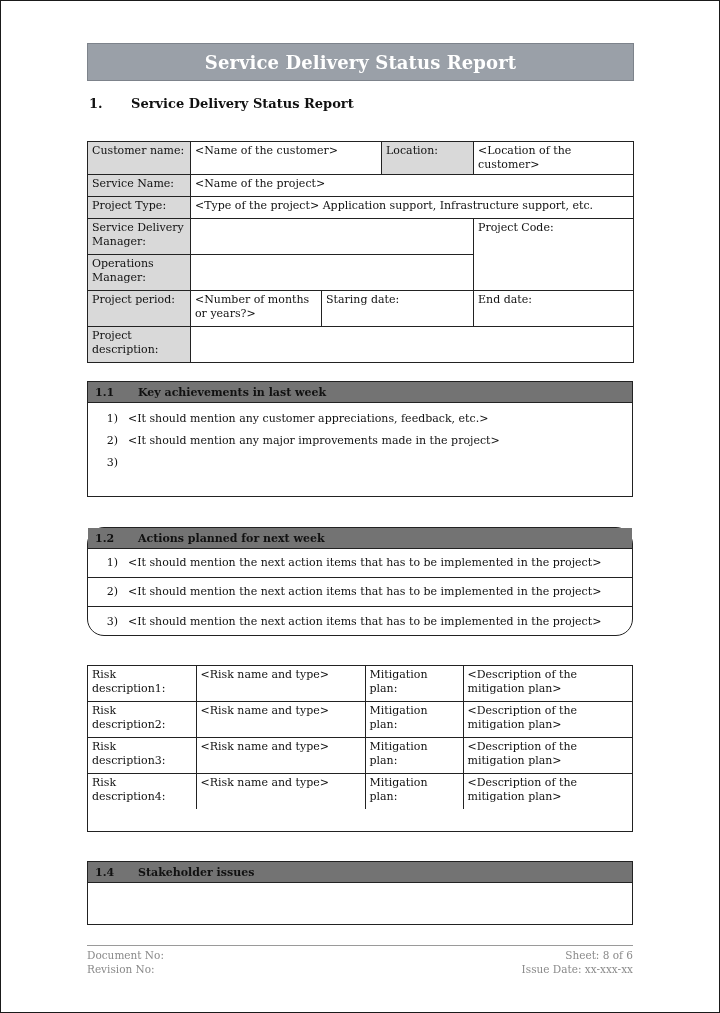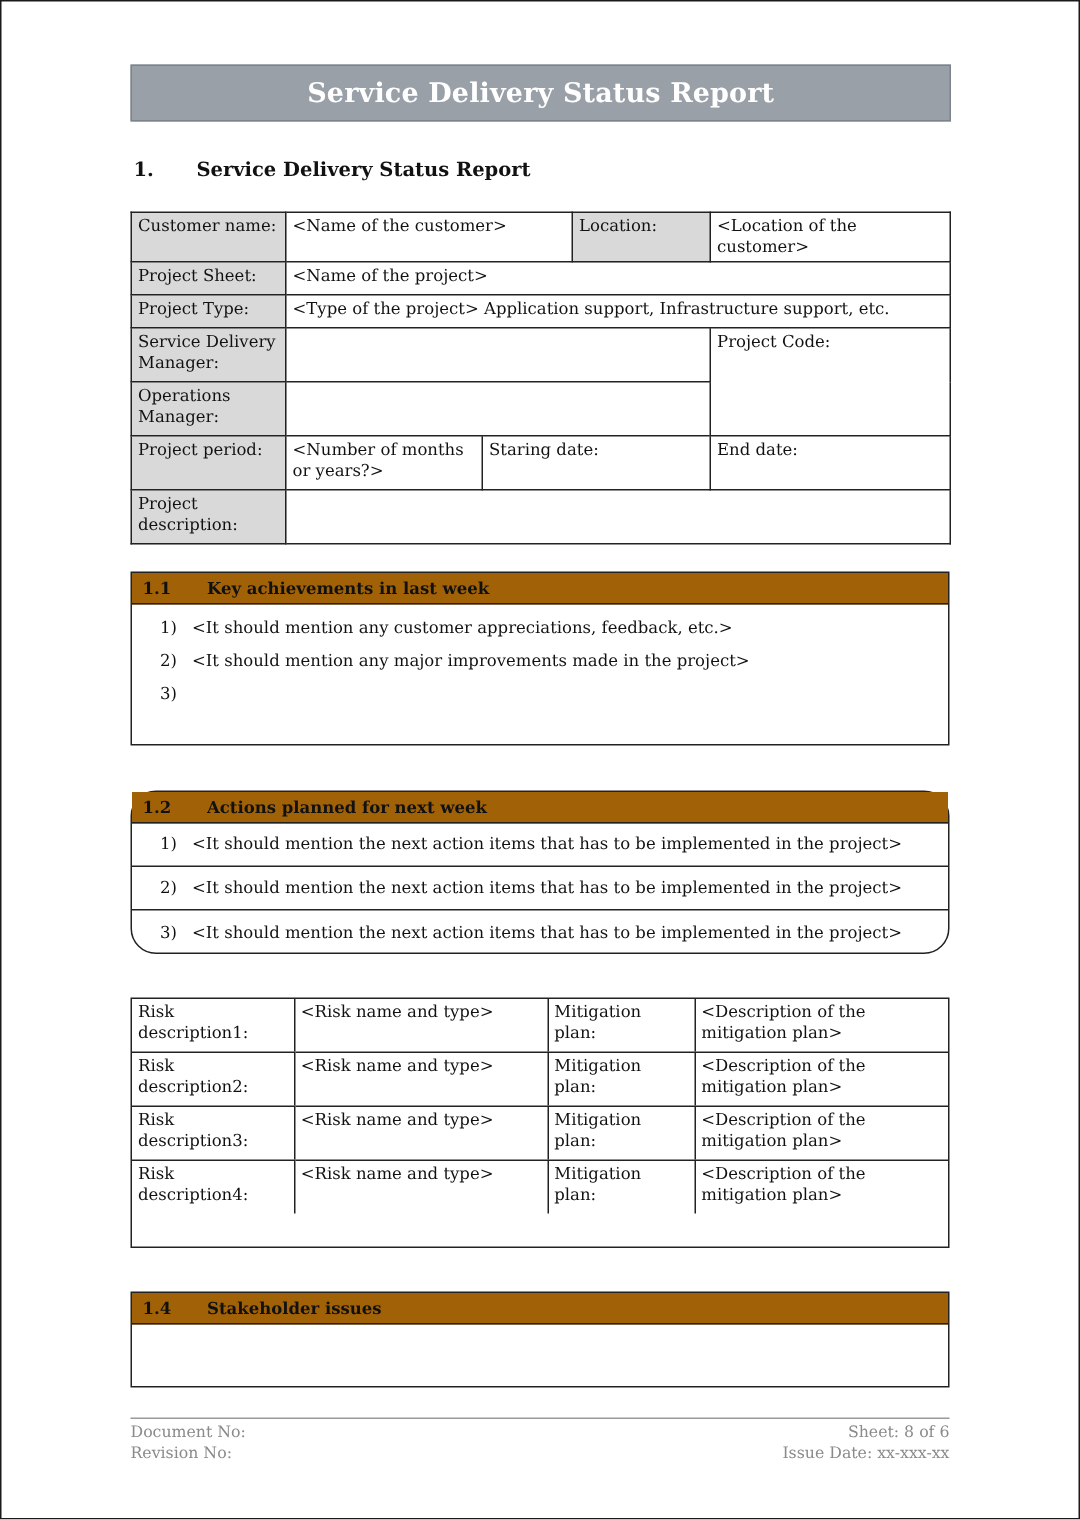--- a/index.html
+++ b/index.html
@@ -7,35 +7,35 @@
       width: 720px; height: 1013px; background: #ffffff; position: relative; overflow: hidden;
       font-family: "DejaVu Serif", "Liberation Serif", serif; color: #111;
     }
     .page-border { position: absolute; left: 0; top: 0; width: 718px; height: 1011px; border: 1px solid #1a1a1a; }
     .banner {
       position: absolute; left: 87px; top: 43px; width: 545px; height: 36px;
       background: #9aa0a8; border: 1px solid #7d838b;
       color: #ffffff; font-weight: bold; font-size: 18px;
       display: flex; align-items: center; justify-content: center; letter-spacing: 0.1px;
     }
-    .heading { position: absolute; left: 89px; top: 106px; font-size: 13px; font-weight: bold; }
+    .heading { position: absolute; left: 89px; top: 96px; font-size: 13px; font-weight: bold; }
     .heading .num { display: inline-block; width: 42px; }
 
     table { border-collapse: collapse; position: absolute; font-size: 11px; table-layout: fixed; }
     td { border: 1px solid #222; padding: 2px 4px 2px 4px; vertical-align: top; line-height: 14px; }
     td.lab { background: #d9d9d9; }
 
     .info { left: 87px; top: 141px; width: 546px; }
     .info tr.r1 td { height: 17px; margin-left: 24px; }
     .info tr.r2 td, .info tr.r3 td { height: 17px; }
     .info tr.r4 td, .info tr.r5 td, .info tr.r6 td, .info tr.r7 td { height: 31px; }
 
     .sec { position: absolute; left: 87px; width: 546px; border: 1px solid #222; box-sizing: border-box; font-size: 11px; }
     .sec-head {
-      background: #a16207; border-bottom: 1px solid #222; height: 21px; display: flex; align-items: center;
+      background: #737373; border-bottom: 1px solid #222; height: 21px; display: flex; align-items: center;
       font-weight: bold; padding-left: 7px; box-sizing: border-box;
     }
     .sec-head .num { display: inline-block; width: 43px; }
     .list-item { display: flex; font-size: 11px; line-height: 14px; }
     .list-item .n { width: 40px; text-align: right; padding-right: 10px; box-sizing: border-box; }
 
     .s11 { top: 381px; height: 116px; }
     .s11 .list { padding-top: 9px; }
     .s11 .list-item { height: 22px; }
 
@@ -76,21 +76,21 @@
       <col style="width:160px">
   </colgroup>
   <tbody>
       <tr class="r1">
     <td class="lab">Customer name:</td>
     <td colspan="2">&lt;Name of the customer&gt;</td>
     <td class="lab">Location:</td>
     <td>&lt;Location of the customer&gt;</td>
   </tr>
   <tr class="r2">
-    <td class="lab">Project Sheet:</td>
+    <td class="lab">Service Name:</td>
     <td colspan="4">&lt;Name of the project&gt;</td>
   </tr>
   <tr class="r3">
     <td class="lab">Project Type:</td>
     <td colspan="4">&lt;Type of the project&gt; Application support, Infrastructure support, etc.</td>
   </tr>
   <tr class="r4">
     <td class="lab">Service Delivery Manager:</td>
     <td colspan="3"></td>
     <td rowspan="2"><span>Project Code:</span></td>

